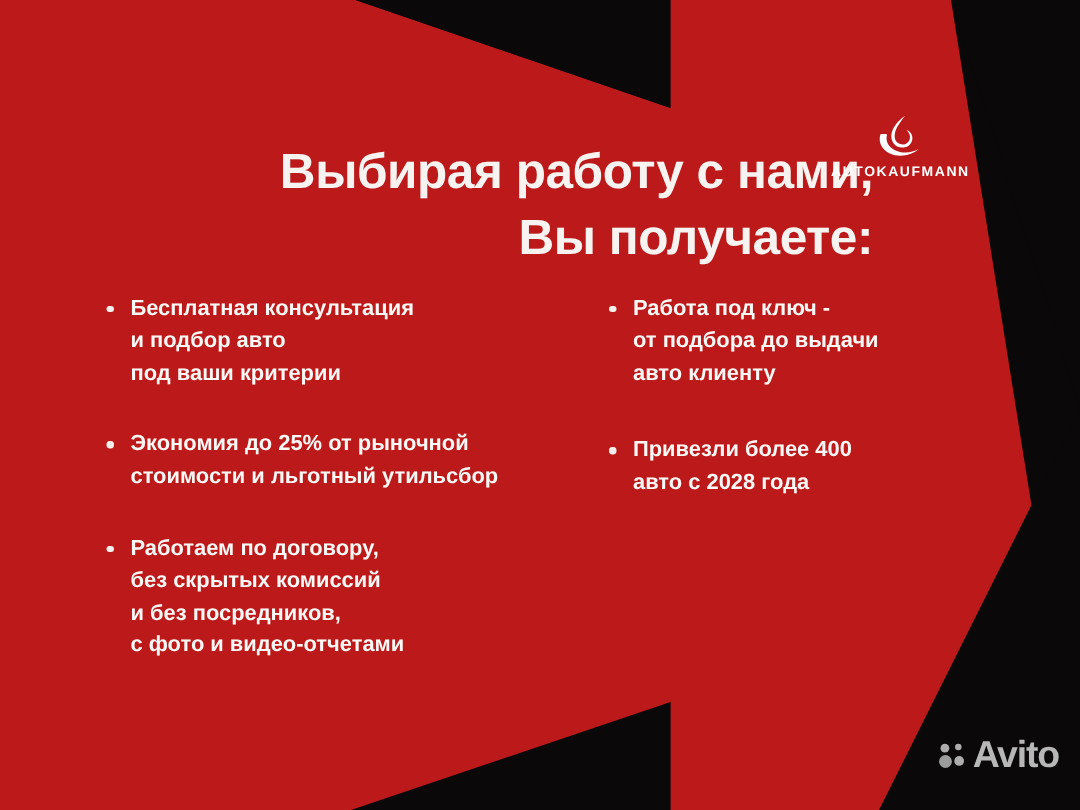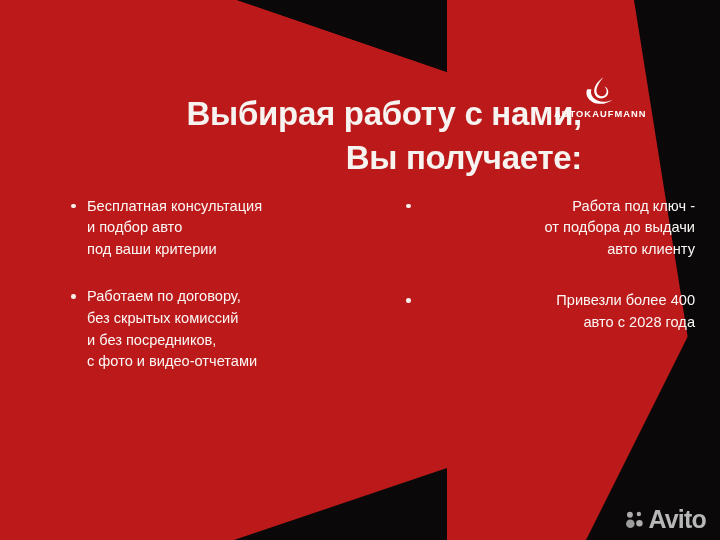--- a/index.html
+++ b/index.html
@@ -78,43 +78,43 @@
   }
   .col-left  { left: 70px;  width: 330px; }
   .col-right { left: 405px; width: 290px; }
 
   .bullet {
     position: relative;
     padding-left: 17px;
     margin-bottom: 26px;
     color: #FBF8F6;
     font-size: 14.6px;
-    font-weight: normal;
+    font-weight: bold;
     line-height: 1.48;
     white-space: pre-line;
     letter-spacing: 0px;
   }
   .bullet:last-child { margin-bottom: 16px; }
   .bullet::before {
     content: "";
     position: absolute;
     left: 1px;
     top: 8px;
     width: 4.6px;
     height: 4.6px;
     border-radius: 50%;
     background: #F6F0EC;
   }
-  .col-right .bullet { margin-bottom: 30px; text-align: right; }
+  .col-right .bullet { margin-bottom: 30px; }
 
   
   .avito {
     position: absolute;
     right: 14px;
-    bottom: 8px;
+    bottom: 24px;
     display: flex;
     align-items: center;
     gap: 4px;
     z-index: 3;
   }
   .avito-dots { width: 19px; height: 19px; display: block; }
   .avito-word {
     color: #B7B7B7;
     font-size: 25px;
     font-weight: bold;
@@ -159,20 +159,22 @@
                  C24.0 26.0 18.0 26.5 13.5 24.5 C8.4 22.3 6.0 18.0 7.4 13.6
                  C6.0 13.2 4.4 13.2 3.0 13.5 Z" fill="#FFFFFF"></path>
       </svg>
       <span class="logo-word">AUTOKAUFMANN</span>
     </div>
 
     <div class="col col-left">
       <p class="bullet">Бесплатная консультация
 и подбор авто
 под ваши критерии</p>
+      <p class="bullet">Экономия до 25% от рыночной
+стоимости и льготный утильсбор</p>
       <p class="bullet">Работаем по договору,
 без скрытых комиссий
 и без посредников,
 с фото и видео-отчетами</p>
     </div>
 
     <div class="col col-right">
       <p class="bullet">Работа под ключ -
 от подбора до выдачи
 авто клиенту</p>

